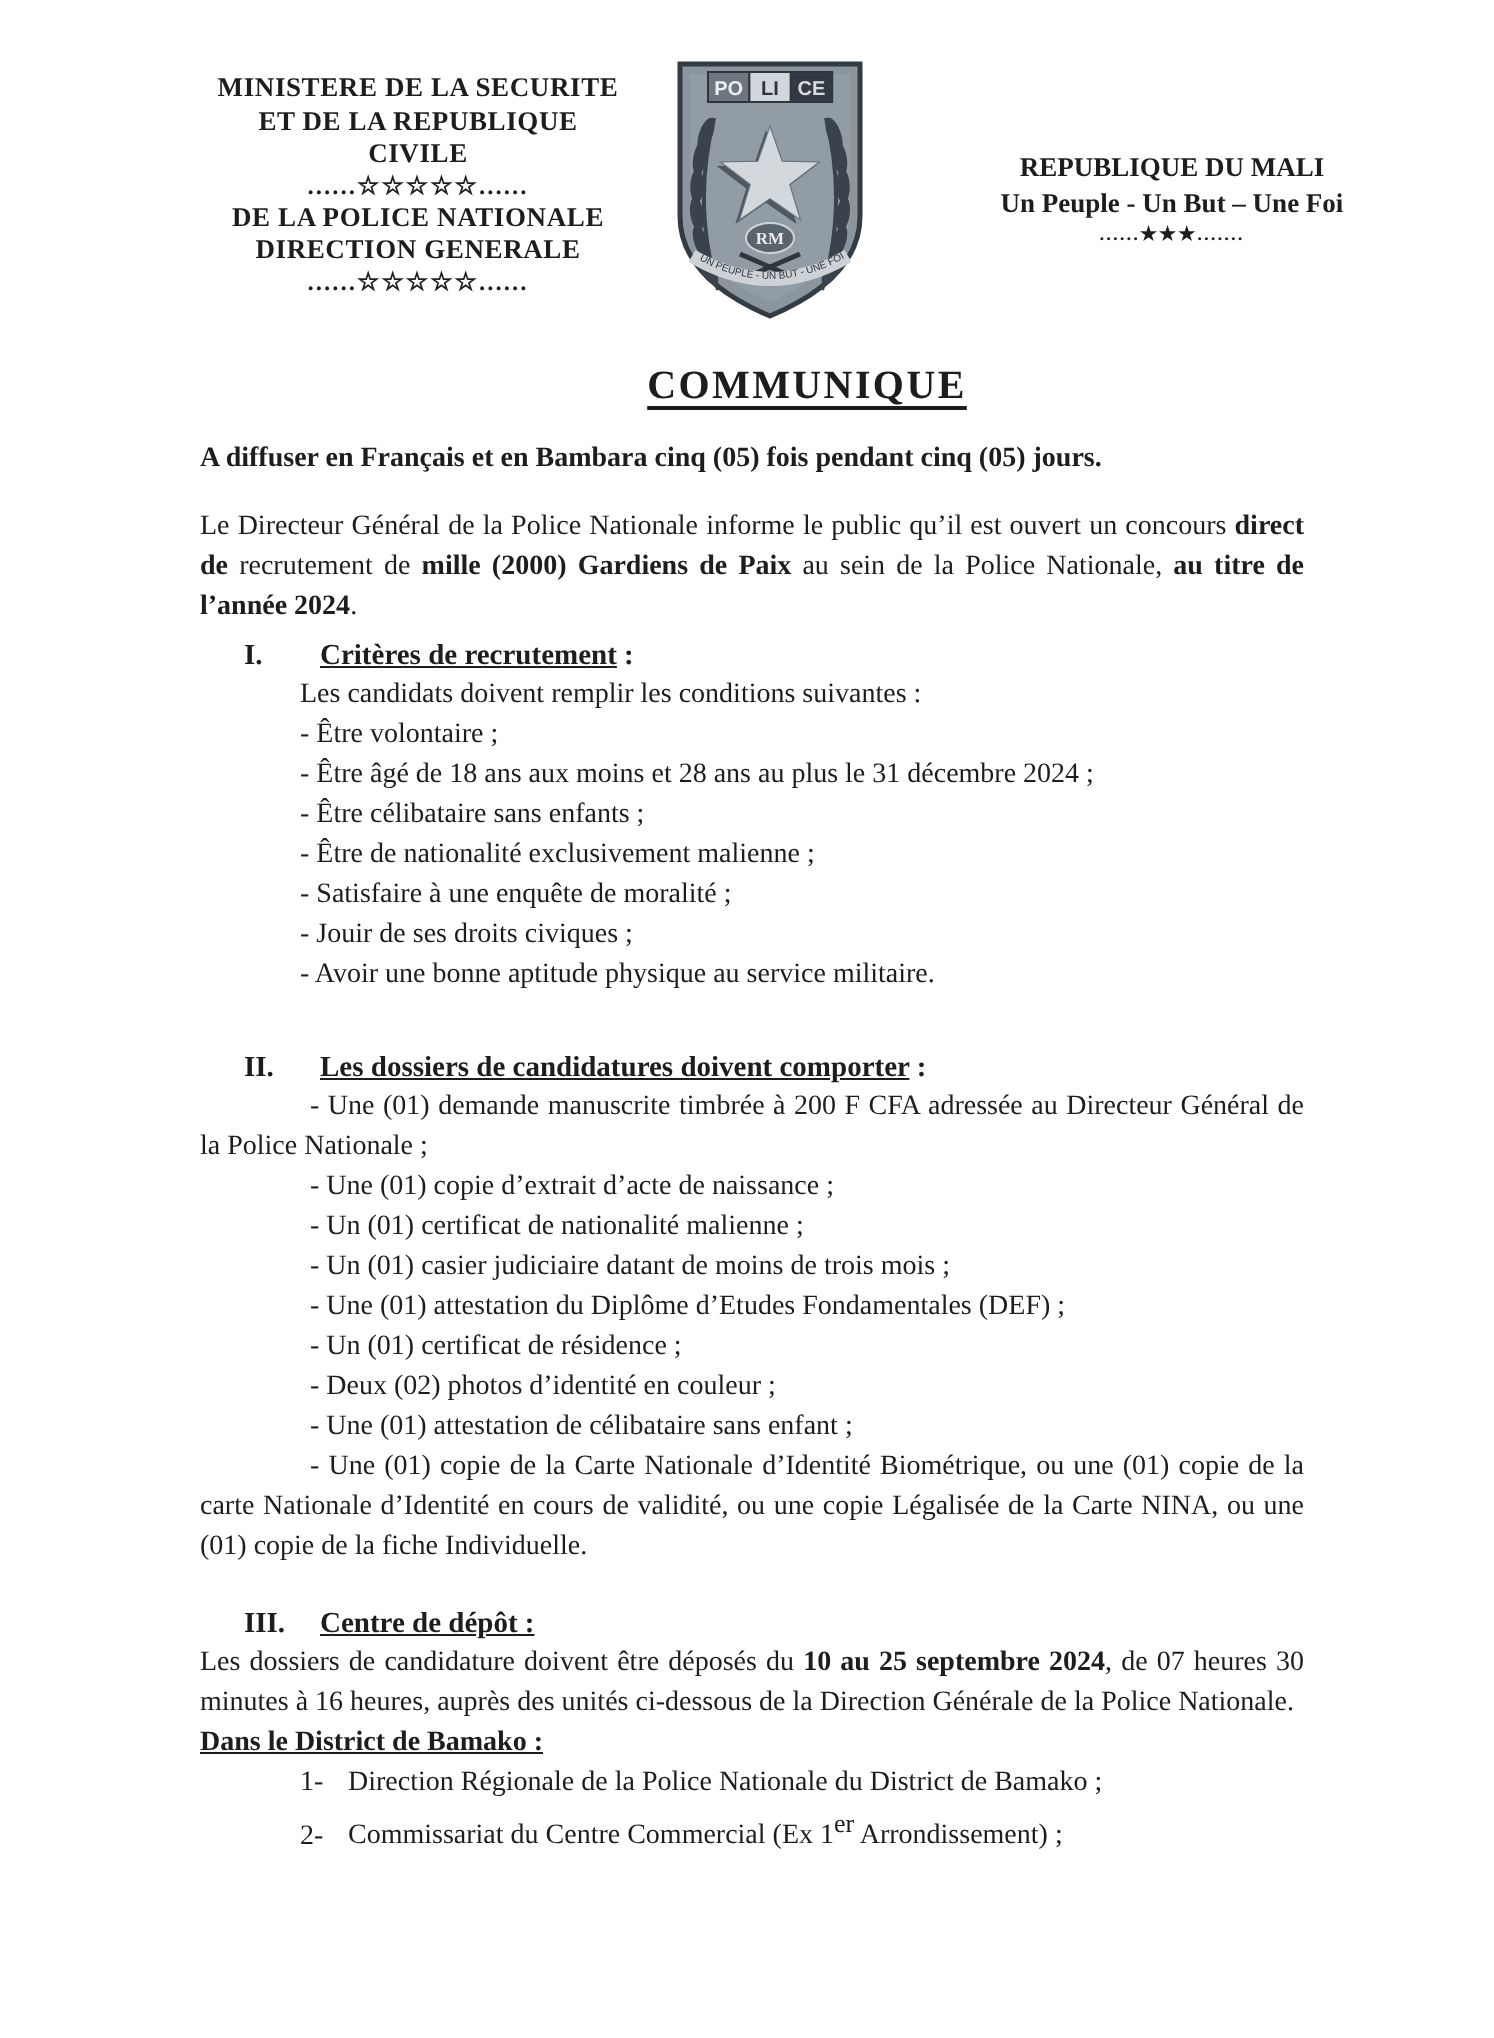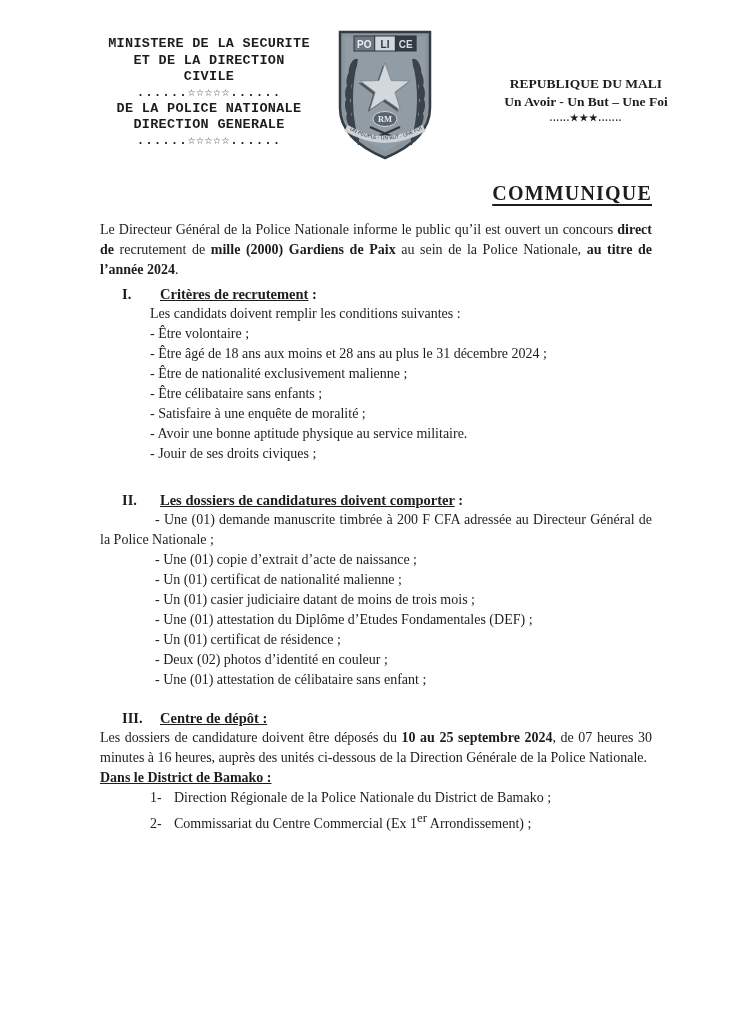--- a/index.html
+++ b/index.html
@@ -10,35 +10,34 @@
     background:#ffffff;
     font-family:"Liberation Serif", serif;
     color:#1d1d20;
     overflow:hidden;
   }
   
   .hdr-left {
     position:absolute; left:92px; top:36px; width:234px;
     text-align:center; font-weight:bold; font-size:13.5px; line-height:16.5px;
     letter-spacing:.3px;
-    font-family:Liberation Mono, monospace;
   }
   .hdr-left .stars { font-size:12.5px; letter-spacing:1px; line-height:15px; }
   .hdr-right {
     position:absolute; left:462px; top:38px; width:248px;
     text-align:center; font-weight:bold; font-size:13.5px; line-height:17.5px;margin-top:37px;
   }
   .hdr-right .stars { font-size:9.5px; letter-spacing:1px; }
   .crest { position:absolute; left:333px; top:27px; width:104px; height:138px; }
   
   .content {
     position:absolute; left:100px; top:183px; width:552px;
     font-size:14px; line-height:20px;
   }
-  .title-wrap { text-align:right; padding-left:55px; margin:0 0 14px 0; }
+  .title-wrap { text-align:center; padding-left:55px; margin:0 0 14px 0; }
   .title {
     font-size:20px; font-weight:bold; letter-spacing:1.2px;
     text-decoration:underline; text-decoration-thickness:2px; text-underline-offset:4px;
   }
   .notice { font-weight:bold; margin:0 0 14px 0; }
   .para { margin:0; text-align:justify; }
   .sec-head { margin:4px 0 0 22px; font-weight:bold; font-size:14.5px; }
   .sec-head .numeral { display:inline-block; width:38px; font-weight:bold; }
   .sec-head .ht { text-decoration:underline; }
   .mt26 { margin-top:26px; }
@@ -51,21 +50,21 @@
   sup { font-size:13px; }
   b { font-weight:bold; }
 </style>
 </head>
 <body>
 
 <div class="page">
 
   <div class="hdr-left">
     <div>MINISTERE DE LA SECURITE</div>
-    <div>ET DE LA DIRECTION</div>
+    <div>ET DE LA REPUBLIQUE</div>
     <div>CIVILE</div>
     <div class="stars">......☆☆☆☆☆......</div>
     <div>DE LA POLICE NATIONALE</div>
     <div>DIRECTION GENERALE</div>
     <div class="stars">......☆☆☆☆☆......</div>
   </div>
 
   <svg class="crest" viewBox="0 0 104 138" aria-hidden="true">
     <path d="M7,5 h90 v76 q0,31 -45,50 q-45,-19 -45,-50 z" fill="#8b959d" stroke="#333b43" stroke-width="2.5"></path>
     <path d="M12,10 h80 v70 q0,27 -40,44 q-40,-17 -40,-44 z" fill="#99a2aa" opacity="0.55"></path>
@@ -110,52 +109,54 @@
       <rect x="41.7" y="9" width="20.7" height="15" fill="#d2d7db" stroke="#2e363e" stroke-width="1"></rect>
       <rect x="62.4" y="9" width="20.7" height="15" fill="#323b44" stroke="#2e363e" stroke-width="1"></rect>
       <text x="31.3" y="20.5" text-anchor="middle" fill="#eceff1">PO</text>
       <text x="52" y="20.5" text-anchor="middle" fill="#2e363e">LI</text>
       <text x="72.7" y="20.5" text-anchor="middle" fill="#d7dbdf">CE</text>
     </g>
   </svg>
 
   <div class="hdr-right">
     <div>REPUBLIQUE DU MALI</div>
-    <div>Un Avoir - Un But – Une Foi</div>
+    <div>Un Peuple - Un But – Une Foi</div>
     <div class="stars">......★★★.......</div>
   </div>
 
   <div class="content">
 
     <div class="title-wrap">
       <span class="title">COMMUNIQUE</span>
     </div>
 
+    <p class="notice">A diffuser en Français et en Bambara cinq (05) fois pendant cinq (05) jours.</p>
 
     <p class="para"><span>Le Directeur Général de la Police Nationale informe le public qu’il est ouvert un concours </span><b>direct de</b><span> recrutement de </span><b>mille (2000) Gardiens de Paix</b><span> au sein de la Police Nationale, </span><b>au titre de l’année 2024</b><span>.</span></p>
 
     <div class="sec-head"><span class="numeral">I.</span><span class="ht">Critères de recrutement</span><span> :</span></div>
     <p class="lead">Les candidats doivent remplir les conditions suivantes :</p>
     <p class="s1-item">- Être volontaire ;</p>
     <p class="s1-item">- Être âgé de 18 ans aux moins et 28 ans au plus le 31 décembre 2024 ;</p>
+    <p class="s1-item">- Être célibataire sans enfants ;</p>
     <p class="s1-item">- Être de nationalité exclusivement malienne ;</p>
-    <p class="s1-item">- Être célibataire sans enfants ;</p>
     <p class="s1-item">- Satisfaire à une enquête de moralité ;</p>
+    <p class="s1-item">- Jouir de ses droits civiques ;</p>
     <p class="s1-item">- Avoir une bonne aptitude physique au service militaire.</p>
-    <p class="s1-item">- Jouir de ses droits civiques ;</p>
 
     <div class="sec-head mt26"><span class="numeral">II.</span><span class="ht">Les dossiers de candidatures doivent comporter</span><span> :</span></div>
     <p class="s2-item">- Une (01) demande manuscrite timbrée à 200 F CFA adressée au Directeur Général de la Police Nationale ;</p>
     <p class="s2-item">- Une (01) copie d’extrait d’acte de naissance ;</p>
     <p class="s2-item">- Un (01) certificat de nationalité malienne ;</p>
     <p class="s2-item">- Un (01) casier judiciaire datant de moins de trois mois ;</p>
     <p class="s2-item">- Une (01) attestation du Diplôme d’Etudes Fondamentales (DEF) ;</p>
     <p class="s2-item">- Un (01) certificat de résidence ;</p>
     <p class="s2-item">- Deux (02) photos d’identité en couleur ;</p>
     <p class="s2-item">- Une (01) attestation de célibataire sans enfant ;</p>
+    <p class="s2-item">- Une (01) copie de la Carte Nationale d’Identité Biométrique, ou une (01) copie de la carte Nationale d’Identité en cours de validité, ou une copie Légalisée de la Carte NINA, ou une (01) copie de la fiche Individuelle.</p>
 
     <div class="sec-head mt18"><span class="numeral">III.</span><span class="ht">Centre de dépôt :</span></div>
     <p class="para"><span>Les dossiers de candidature doivent être déposés du </span><b>10 au 25 septembre 2024</b><span>, de 07 heures 30 minutes à 16 heures, auprès des unités ci-dessous de la Direction Générale de la Police Nationale.</span></p>
     <p class="subhead">Dans le District de Bamako :</p>
     <p class="s3-item"><span class="num">1-</span><span>Direction Régionale de la Police Nationale du District de Bamako ;</span></p>
     <p class="s3-item"><span class="num">2-</span><span>Commissariat du Centre Commercial (Ex 1</span><sup>er</sup><span> Arrondissement) ;</span></p>
 
   </div>
 </div>
 

